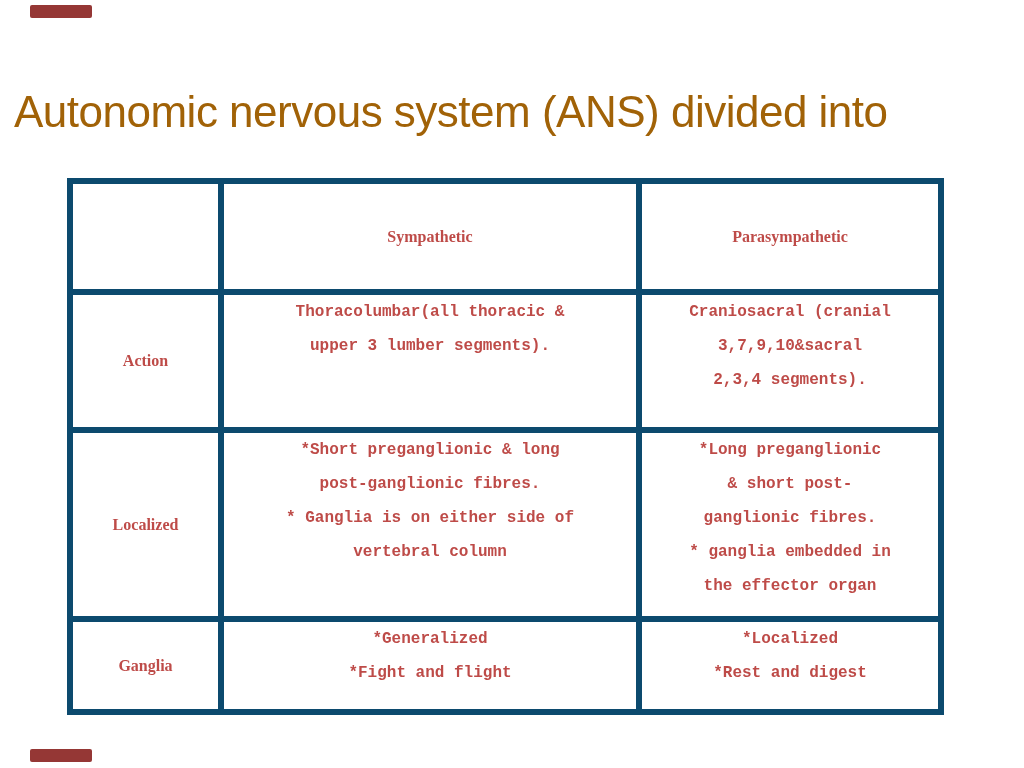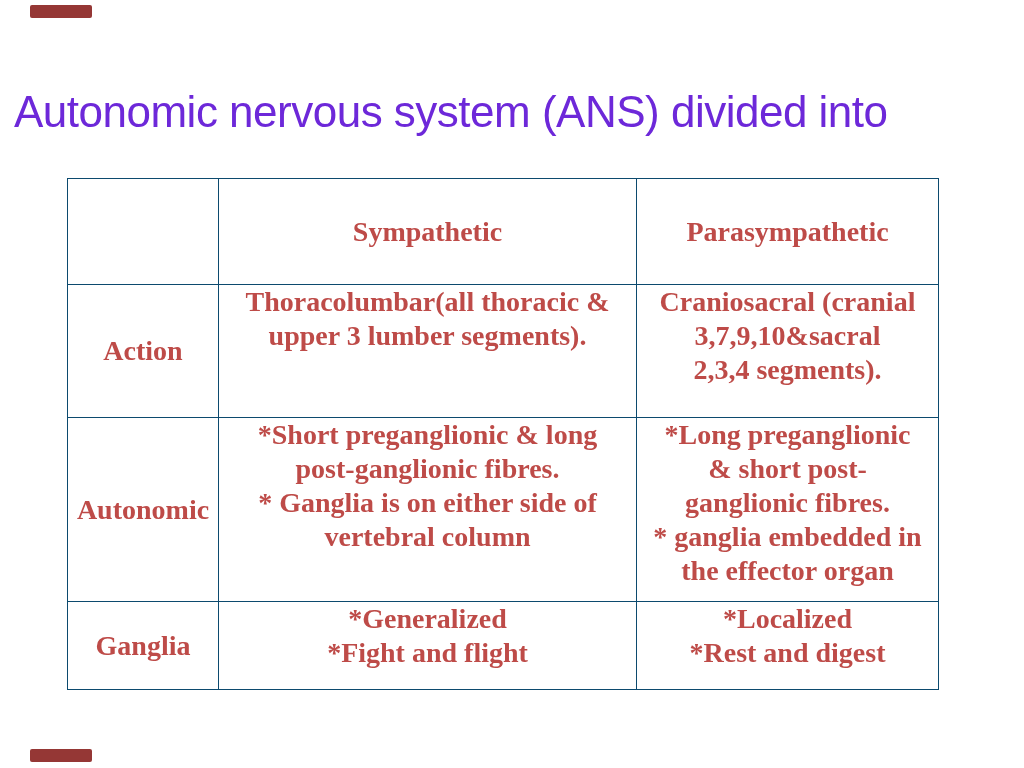--- a/index.html
+++ b/index.html
@@ -27,53 +27,54 @@
   .corner-bar.bottom { top: 749px; }
   .slide-title {
     position: absolute;
     left: 14px;
     top: 58px;
     width: 1000px;
     font-family: "Liberation Sans", sans-serif;
     font-size: 44px;
     font-weight: 400;
     letter-spacing: -0.5px;
-    color: #6d28d9;
+    color: #a16207;
     white-space: nowrap;
   }
   table.ans-table {
     position: absolute;
     left: 67px;
     top: 178px;
     width: 871px;
     border-collapse: collapse;
     table-layout: fixed;
   }
   table.ans-table td {
-    border: 1px solid #0c4a6e;
+    border: 6px solid #0c4a6e;
     color: #BE4B48;
     font-weight: bold;
     text-align: center;
-    font-size: 28px;
+    font-size: 16px;
     line-height: 34px;
     white-space: pre-line;
     padding: 0 6px;
   }
   td.hdr {
     height: 105px;
     vertical-align: middle;
     font-size: 25px;
   }
   td.rowlabel {
     vertical-align: middle;
     font-size: 25px;
   }
   td.content {
     vertical-align: top;
     padding-top: 9px;
+    font-family: Liberation Mono, monospace;
   }
   tr.row-origin td { height: 132px; }
   tr.row-character td { height: 183px; margin-left: 15px; }
   tr.row-action td { height: 87px; }
 </style>
 </head>
 <body>
 
 <div class="slide">
 
@@ -95,21 +96,21 @@
       </tr>
       <tr class="row-origin">
         <td class="rowlabel">Action</td>
         <td class="content">Thoracolumbar(all thoracic &amp;
 upper 3 lumber segments).</td>
         <td class="content">Craniosacral (cranial
 3,7,9,10&amp;sacral
 2,3,4 segments).</td>
       </tr>
       <tr class="row-character">
-        <td class="rowlabel">Autonomic</td>
+        <td class="rowlabel">Localized</td>
         <td class="content">*Short preganglionic &amp; long
 post-ganglionic  fibres.
 * Ganglia is on either side of
 vertebral column</td>
         <td class="content">*Long preganglionic
 &amp; short post-
 ganglionic fibres.
 * ganglia embedded in
 the effector organ</td>
       </tr>

